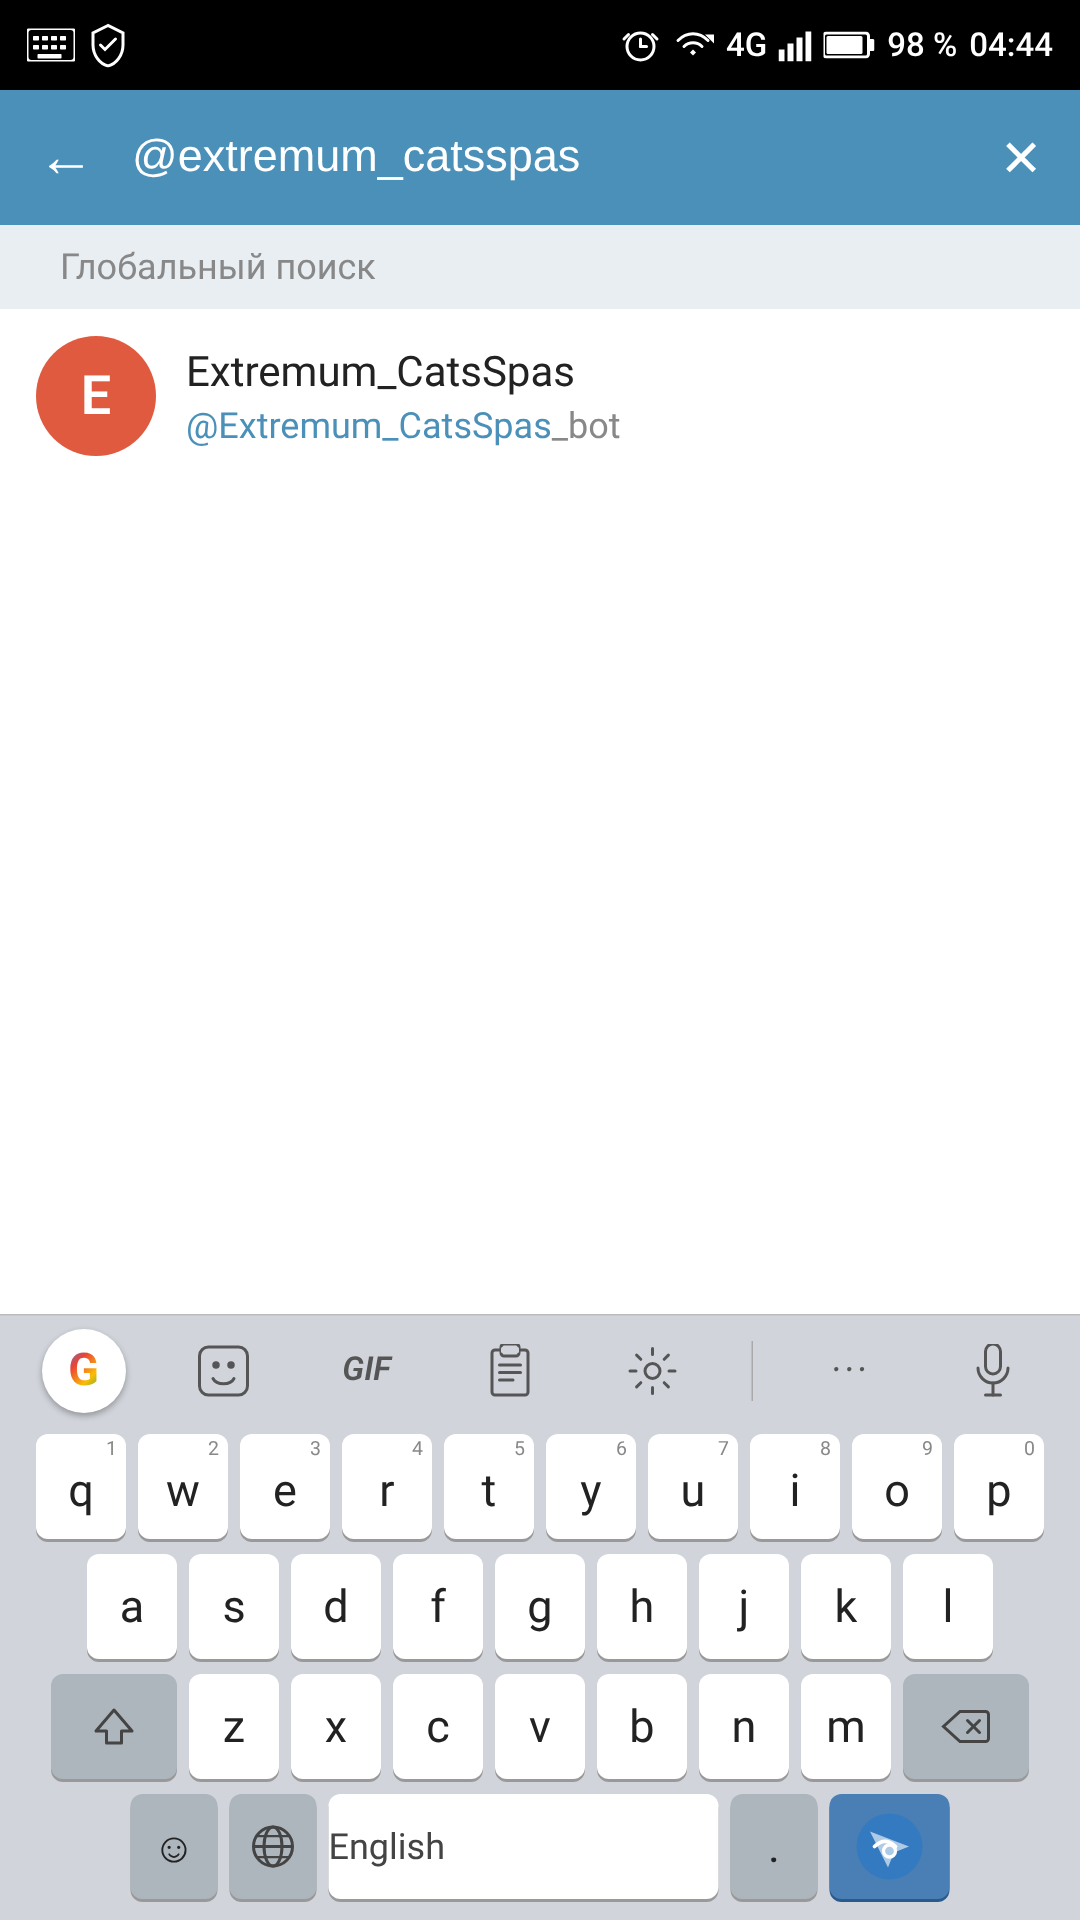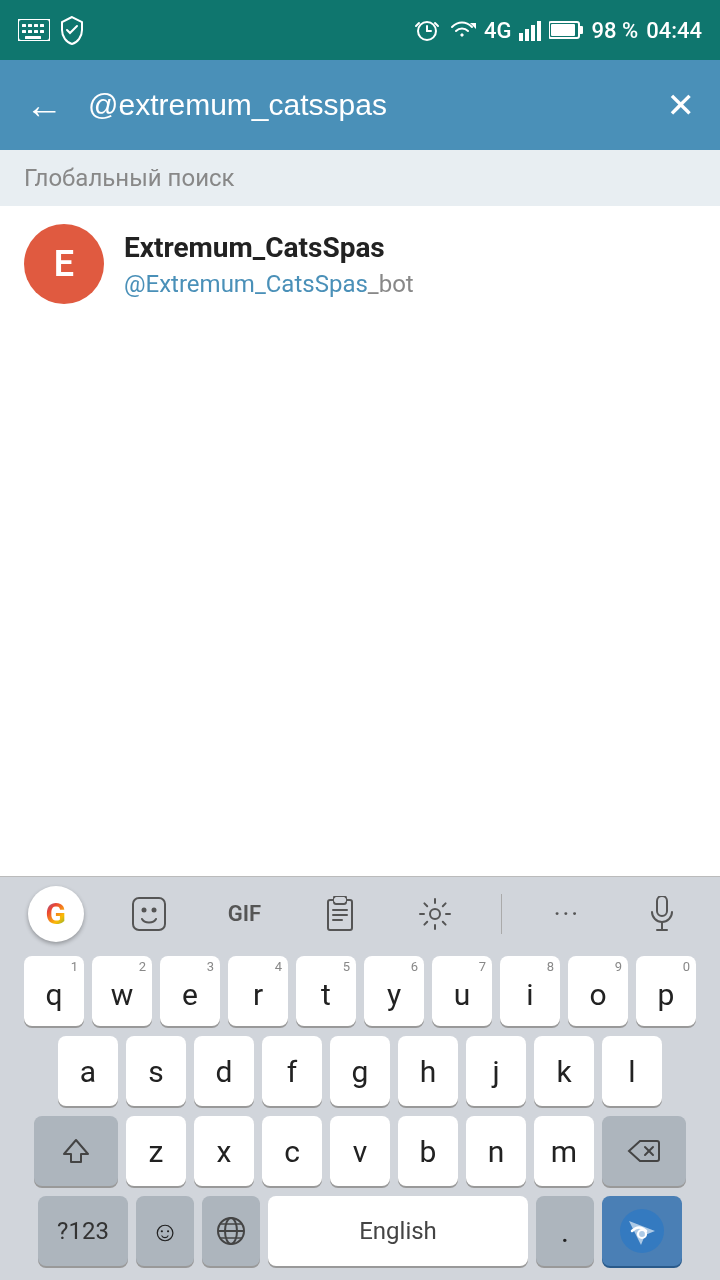--- a/index.html
+++ b/index.html
@@ -10,21 +10,21 @@
       font-family: 'Roboto', Arial, sans-serif;
       background: #fff;
       overflow: hidden;
       position: relative;
     }
 
     
     .status-bar {
       width: 720px;
       height: 60px;
-      background: #0f766e;
+      background: #000000;
       display: flex;
       align-items: center;
       justify-content: space-between;
       padding: 0 18px;
     }
     .status-bar-left {
       display: flex;
       align-items: center;
       gap: 8px;
     }
@@ -72,21 +72,21 @@
     .clear-btn {
       color: #fff;
       font-size: 34px;
       cursor: pointer;
       padding: 5px;
     }
 
     
     .global-search-label {
       background: #e8eef2;
-      padding: 14px 24px;
+      padding: 14px 40px;
       font-size: 24px;
       color: #888;
     }
 
     
     .results-area {
       background: #fff;
       flex: 1;
     }
     .result-item {
@@ -109,21 +109,21 @@
       font-weight: 600;
       flex-shrink: 0;
     }
     .result-info {
       display: flex;
       flex-direction: column;
       gap: 6px;
     }
     .result-name {
       font-size: 28px;
-      font-weight: 700;
+      font-weight: 400;
       color: #222;
     }
     .result-username-container {
       display: flex;
       align-items: center;
       font-size: 24px;
     }
     .result-username-blue {
       color: #4a90b8;
     }
@@ -158,20 +158,21 @@
     }
     .toolbar-btn {
       display: flex;
       align-items: center;
       justify-content: center;
       width: 60px;
       height: 50px;
       cursor: pointer;
       color: #555;
       font-size: 22px;
+      font-style: italic;
     }
     .toolbar-divider {
       width: 1px;
       height: 40px;
       background: #aaa;
     }
     .google-btn {
       width: 56px;
       height: 56px;
       border-radius: 50%;
@@ -263,21 +264,21 @@
       flex: 1;
       max-width: 260px;
       height: 70px;
       background: #fff;
       border-radius: 8px;
       box-shadow: 0 2px 0 #999;
       font-size: 24px;
       color: #444;
       display: flex;
       align-items: center;
-      justify-content: center;
+      justify-content: flex-start;
       cursor: pointer;
     }
     .key-period {
       width: 58px;
       height: 70px;
       background: #adb5bd;
       border-radius: 8px;
       box-shadow: 0 2px 0 #999;
       font-size: 30px;
       color: #222;
@@ -535,23 +536,20 @@
       <div class="key key-special key-backspace" style="display:flex;align-items:center;justify-content:center;">
         <svg width="34" height="24" viewBox="0 0 34 24">
           <path d="M13 2H30a2 2 0 012 2v16a2 2 0 01-2 2H13l-11-10z" fill="none" stroke="#444" stroke-width="2"></path>
           <line x1="18" y1="8" x2="26" y2="16" stroke="#444" stroke-width="2" stroke-linecap="round"></line>
           <line x1="26" y1="8" x2="18" y2="16" stroke="#444" stroke-width="2" stroke-linecap="round"></line>
         </svg>
       </div>
     </div>
 
     <div class="key-row" style="margin-bottom:14px;">
-      <div class="key key-special key-numbers" style="display:flex;align-items:center;justify-content:center;height:70px;">
-        <span style="font-size:24px;color:#333;">?123</span>
-      </div>
       <div class="key key-special key-emoji" style="display:flex;align-items:center;justify-content:center;height:70px;">
         <span style="font-size:28px;">☺</span>
       </div>
       <div class="key key-special key-globe" style="display:flex;align-items:center;justify-content:center;height:70px;">
         <svg width="32" height="32" viewBox="0 0 32 32">
           <circle cx="16" cy="16" r="13" fill="none" stroke="#444" stroke-width="2"></circle>
           <ellipse cx="16" cy="16" rx="6" ry="13" fill="none" stroke="#444" stroke-width="2"></ellipse>
           <line x1="3" y1="16" x2="29" y2="16" stroke="#444" stroke-width="2"></line>
           <line x1="5" y1="9" x2="27" y2="9" stroke="#444" stroke-width="1.5"></line>
           <line x1="5" y1="23" x2="27" y2="23" stroke="#444" stroke-width="1.5"></line>

